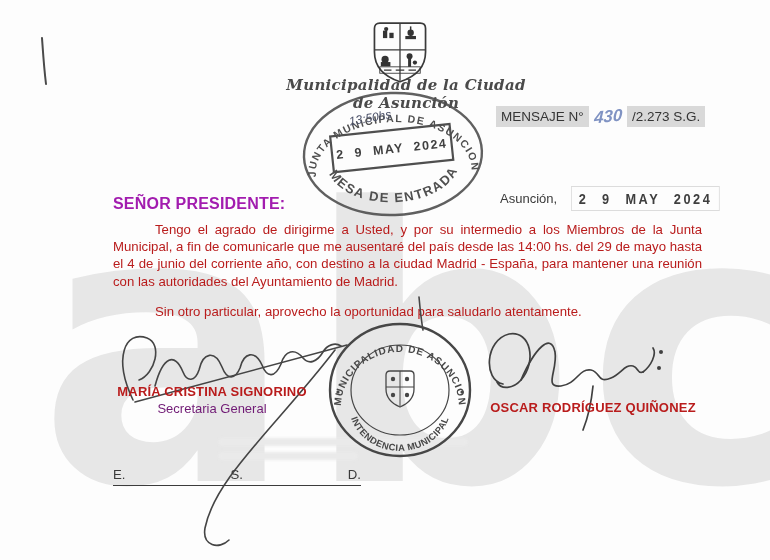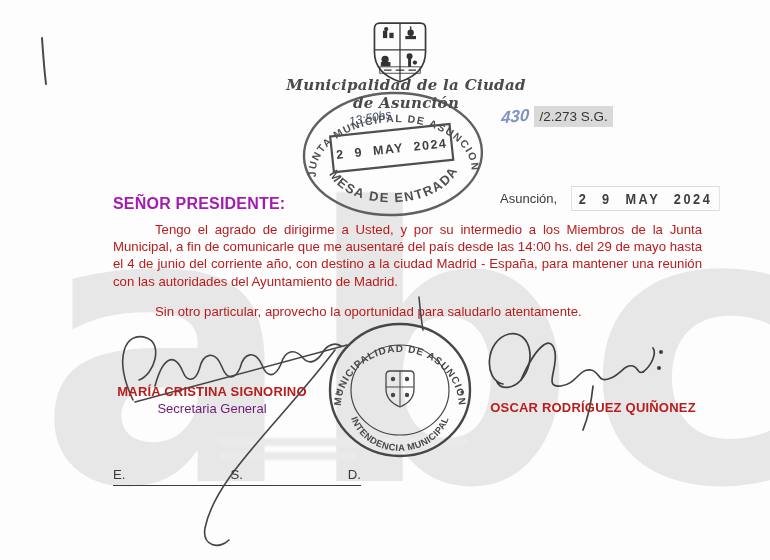--- a/index.html
+++ b/index.html
@@ -92,20 +92,21 @@
       <textPath href="#es-bot" startOffset="50%" text-anchor="middle">MESA DE ENTRADA</textPath>
     </text>
     <text x="74" y="31" text-anchor="middle" font-size="12" font-style="italic" fill="#4a5068" transform="rotate(-8 74 31)">13:50hs</text>
     <g transform="rotate(-4 95 58)">
       <rect x="34" y="40" width="120" height="36" fill="none" stroke="#4f4f4f" stroke-width="2.2"></rect>
       <text x="94" y="63" text-anchor="middle" font-size="12.5" font-weight="700" fill="#3f3f3f" letter-spacing="1.5" style="word-spacing:5px;">2 9 MAY 2024</text>
     </g>
   </svg>
 
   <div class="layer msg-ref">
+    <span class="shaded">MENSAJE N°</span>
     <span class="hand-number">430</span>
     <span class="shaded">/2.273 S.G.</span>
   </div>
 
   <div class="layer dateline">
     <span>Asunción,</span>
     <span class="date-box">2 9 MAY 2024</span>
   </div>
 
   <div class="layer salutation">SEÑOR PRESIDENTE:</div>

